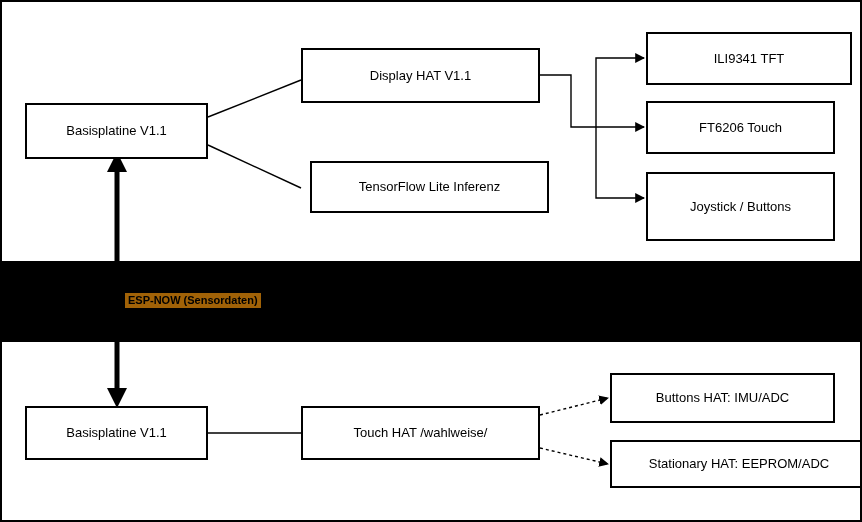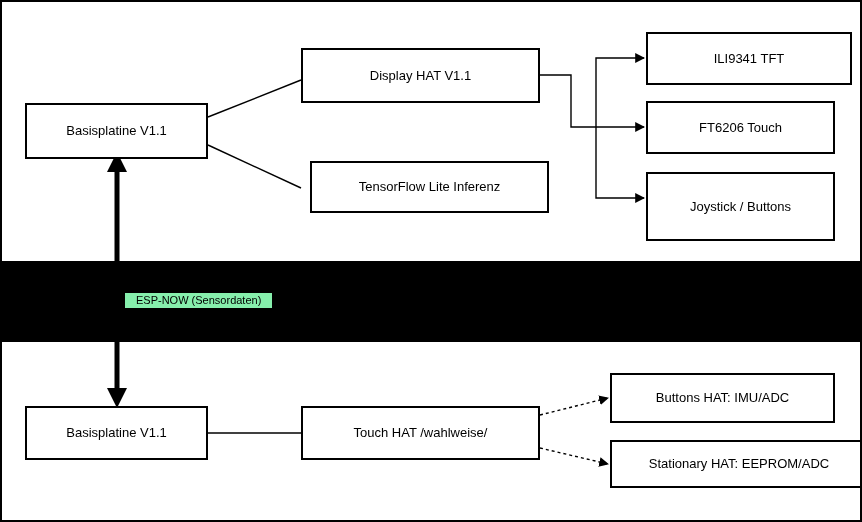--- a/index.html
+++ b/index.html
@@ -53,26 +53,27 @@
   .node .label {
     display: block;
     padding: 0 6px;
     white-space: nowrap;
   }
   
   #link-label {
     position: absolute;
     left: 125px;
     top: 293px;
-    background: #86efac;
+    background: #a16207;
     color: #000000;
     font-size: 11px;
     line-height: 15px;
-    padding: 0 11px;
+    padding: 0 3px;
     white-space: nowrap;
+    font-weight: bold;
   }
   svg.edges {
     position: absolute;
     left: 0;
     top: 0;
     width: 862px;
     height: 522px;
     overflow: visible;
   }
   .edge-solid {

